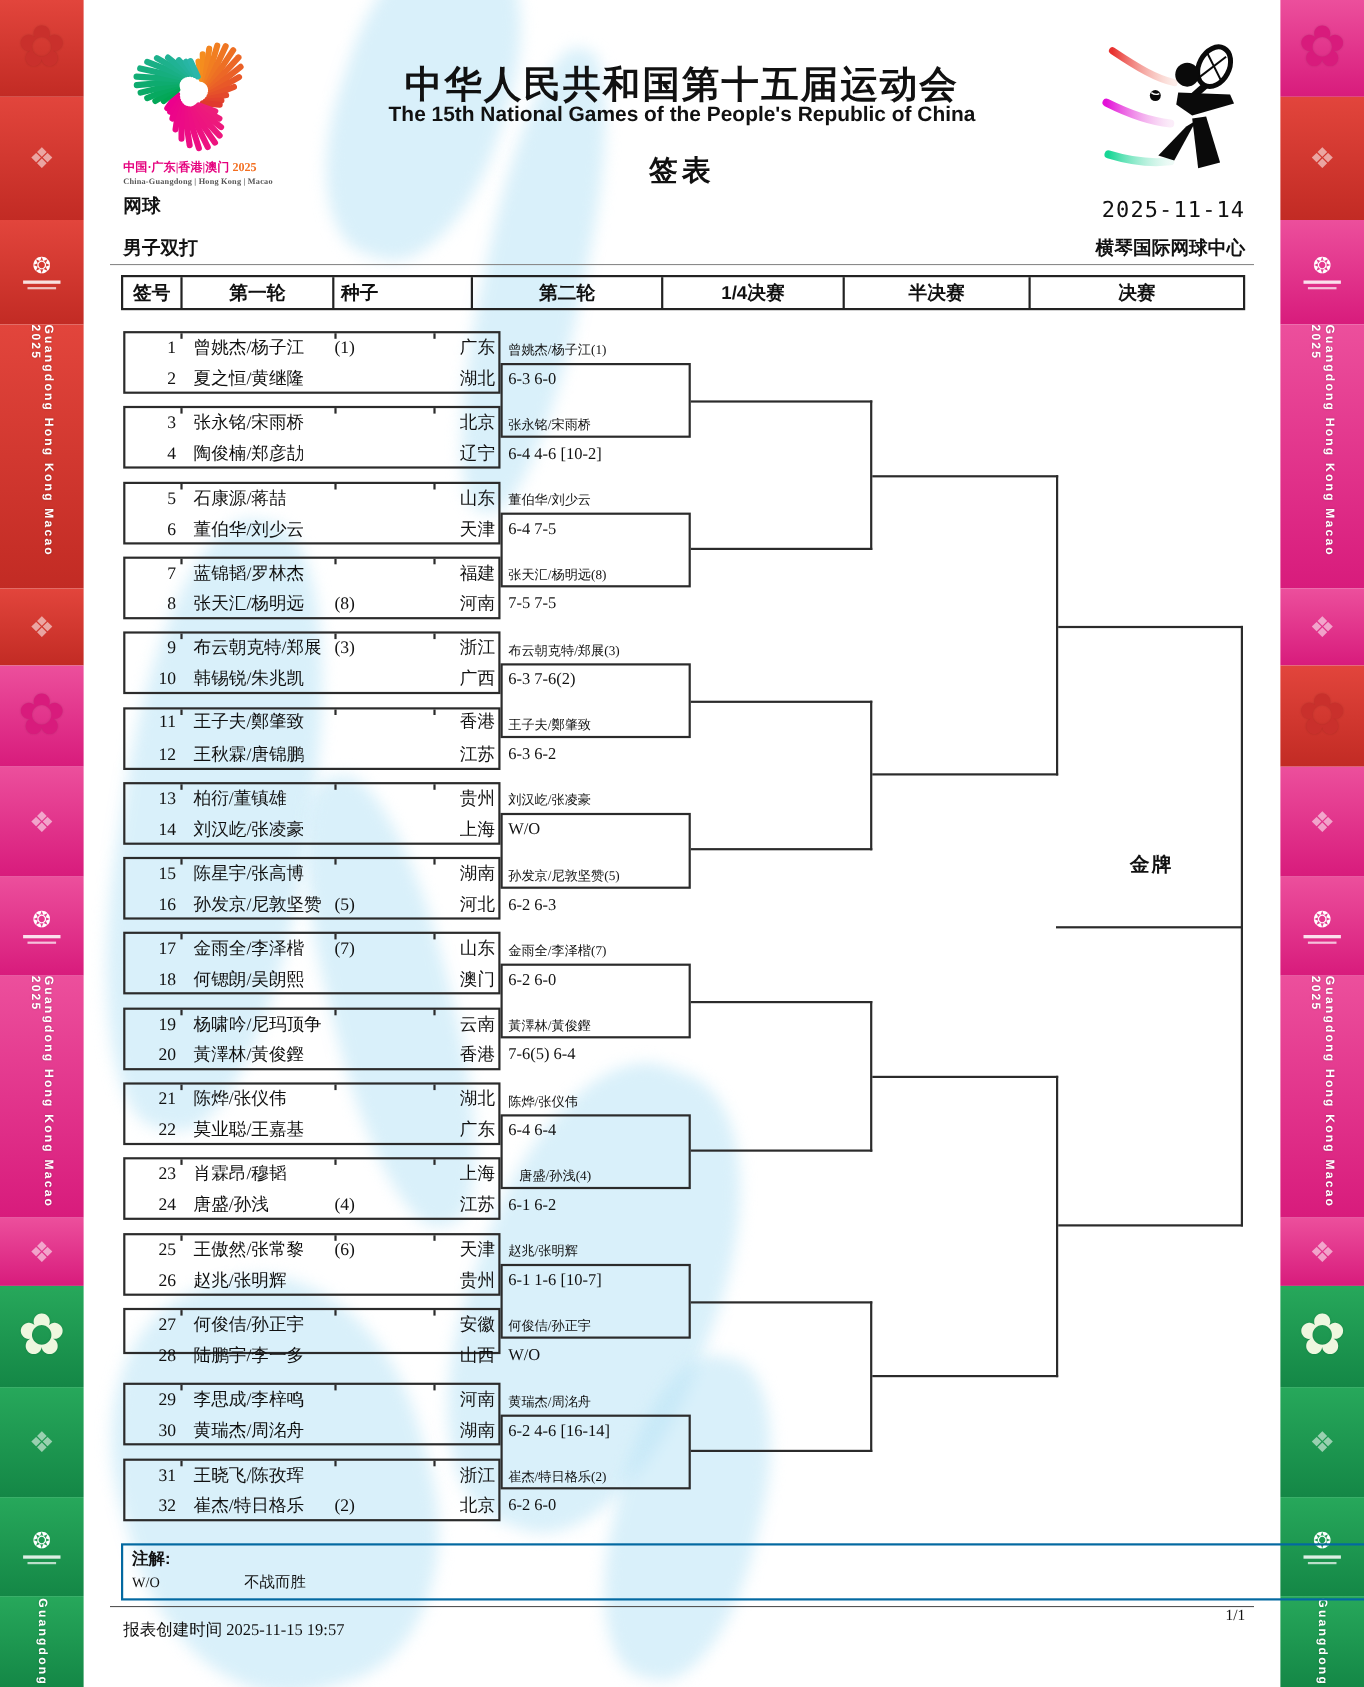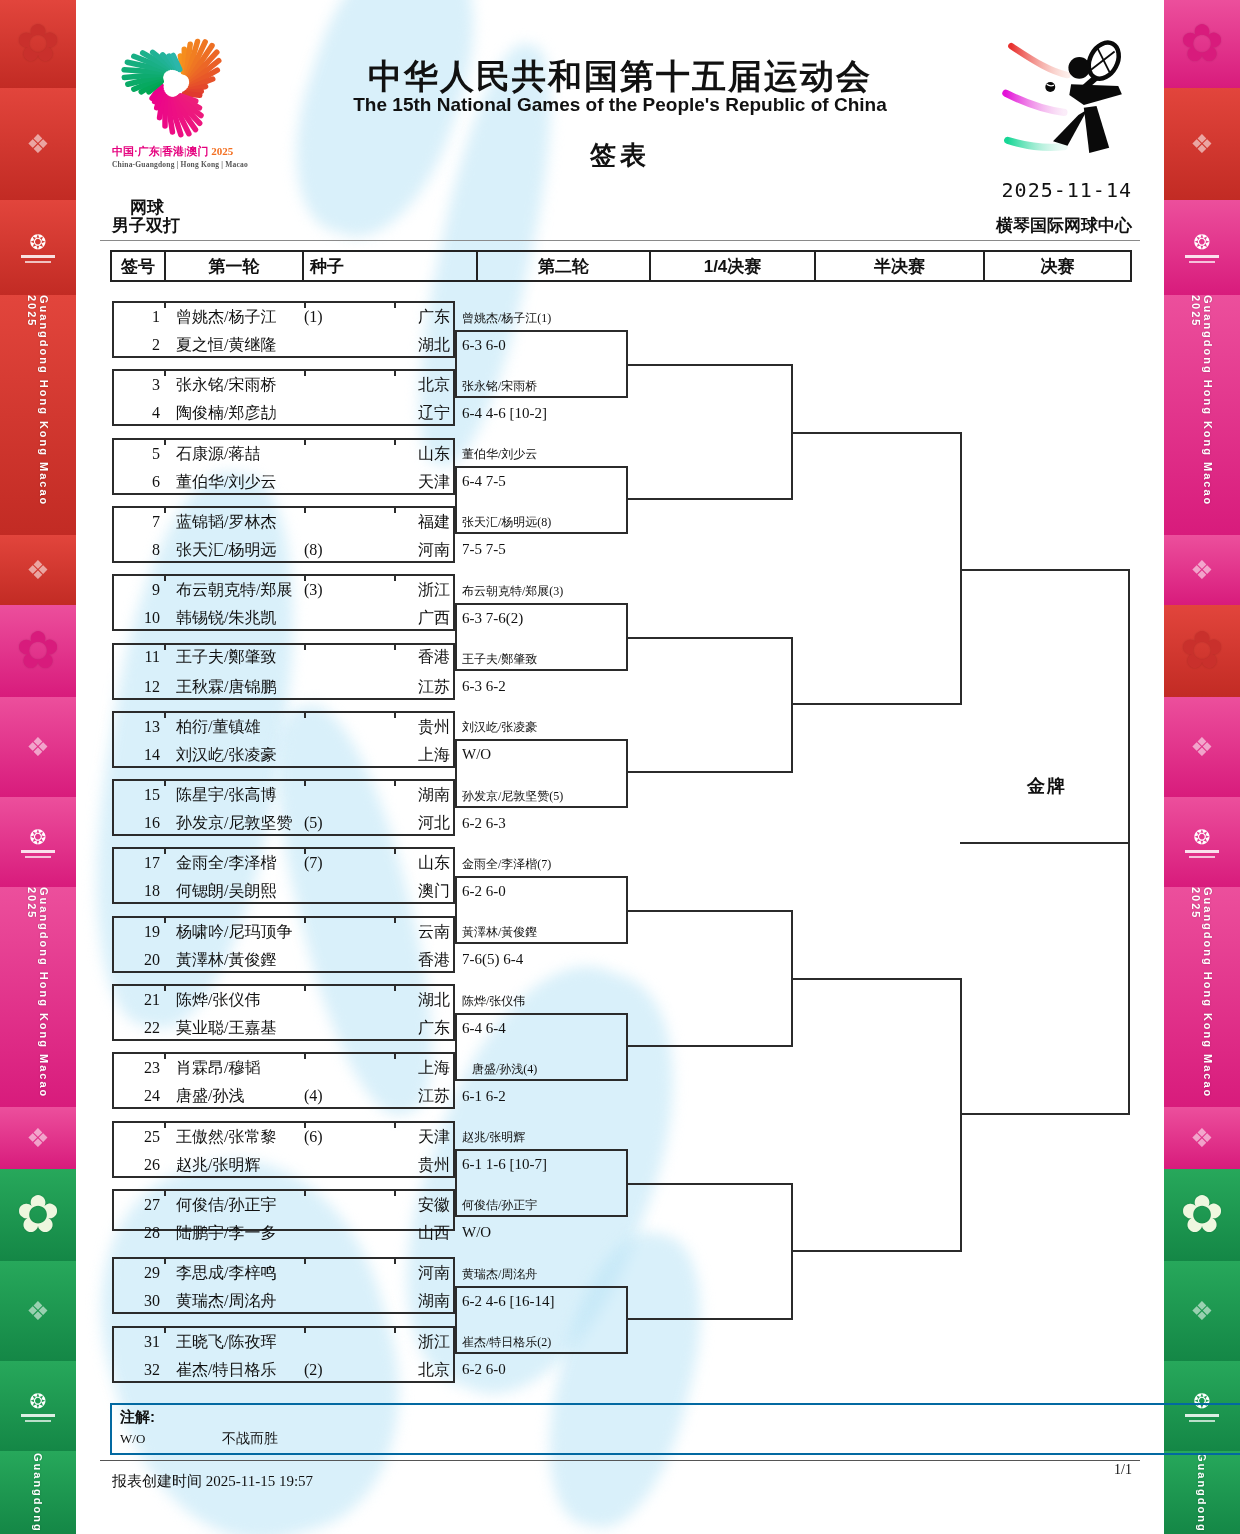--- a/index.html
+++ b/index.html
@@ -268,29 +268,29 @@
     <circle cx="61" cy="65" r="5.5" fill="#0a0a0a"></circle>
     <path d="M57,62 q4,3 8,1" stroke="#fff" stroke-width="1.4" fill="none"></path>
     <path d="M92,96 L102,90 L80,130 L64,125 Z" fill="#0a0a0a"></path>
     <path d="M98,88 L112,86 L126,132 L104,138 Z" fill="#0a0a0a"></path>
   </svg>
 
   <div class="abs sans title-cn" style="left:0;top:54px;width:1240px;text-align:center;">中华人民共和国第十五届运动会</div>
   <div class="abs sans title-en" style="left:0;top:94px;width:1240px;text-align:center;">The 15th National Games of the People's Republic of China</div>
   <div class="abs sans sheet-label" style="left:0;top:138px;width:1240px;text-align:center;">签表</div>
   <div class="abs mono date-lbl" style="right:108px;top:178px;">2025-11-14</div>
-  <div class="abs sans meta-lbl" style="left:112px;top:196px;margin-left:18px;">网球</div>
+  <div class="abs sans meta-lbl" style="left:112px;top:176px;">网球</div>
   <div class="abs sans meta-lbl" style="left:112px;top:214px;">男子双打</div>
   <div class="abs sans meta-lbl" style="right:108px;top:214px;font-family:Liberation Serif, serif;">横琴国际网球中心</div>
   <div class="hrule" style="left:100px;top:240px;width:1040px;"></div>
 
   <div class="hdr-row">
     <div class="hdr-cell" style="width:52px;">签号</div>
     <div class="hdr-cell" style="width:138px;">第一轮</div>
-    <div class="hdr-cell left" style="width:174px;">种子</div>
+    <div class="hdr-cell left" style="width:126px;">种子</div>
     <div class="hdr-cell" style="width:173px;">第二轮</div>
     <div class="hdr-cell" style="width:165px;">1/4决赛</div>
     <div class="hdr-cell" style="width:169px;">半决赛</div>
     <div class="hdr-cell" style="flex:1;">决赛</div>
   </div>
 
   <div id="bracket">
       <div class="pairbox" style="left: 112px; top: 301px; width: 343px; height: 57px;">
         <div class="tick" style="left: 50px;"></div>
         <div class="tick" style="left: 190px;"></div>

